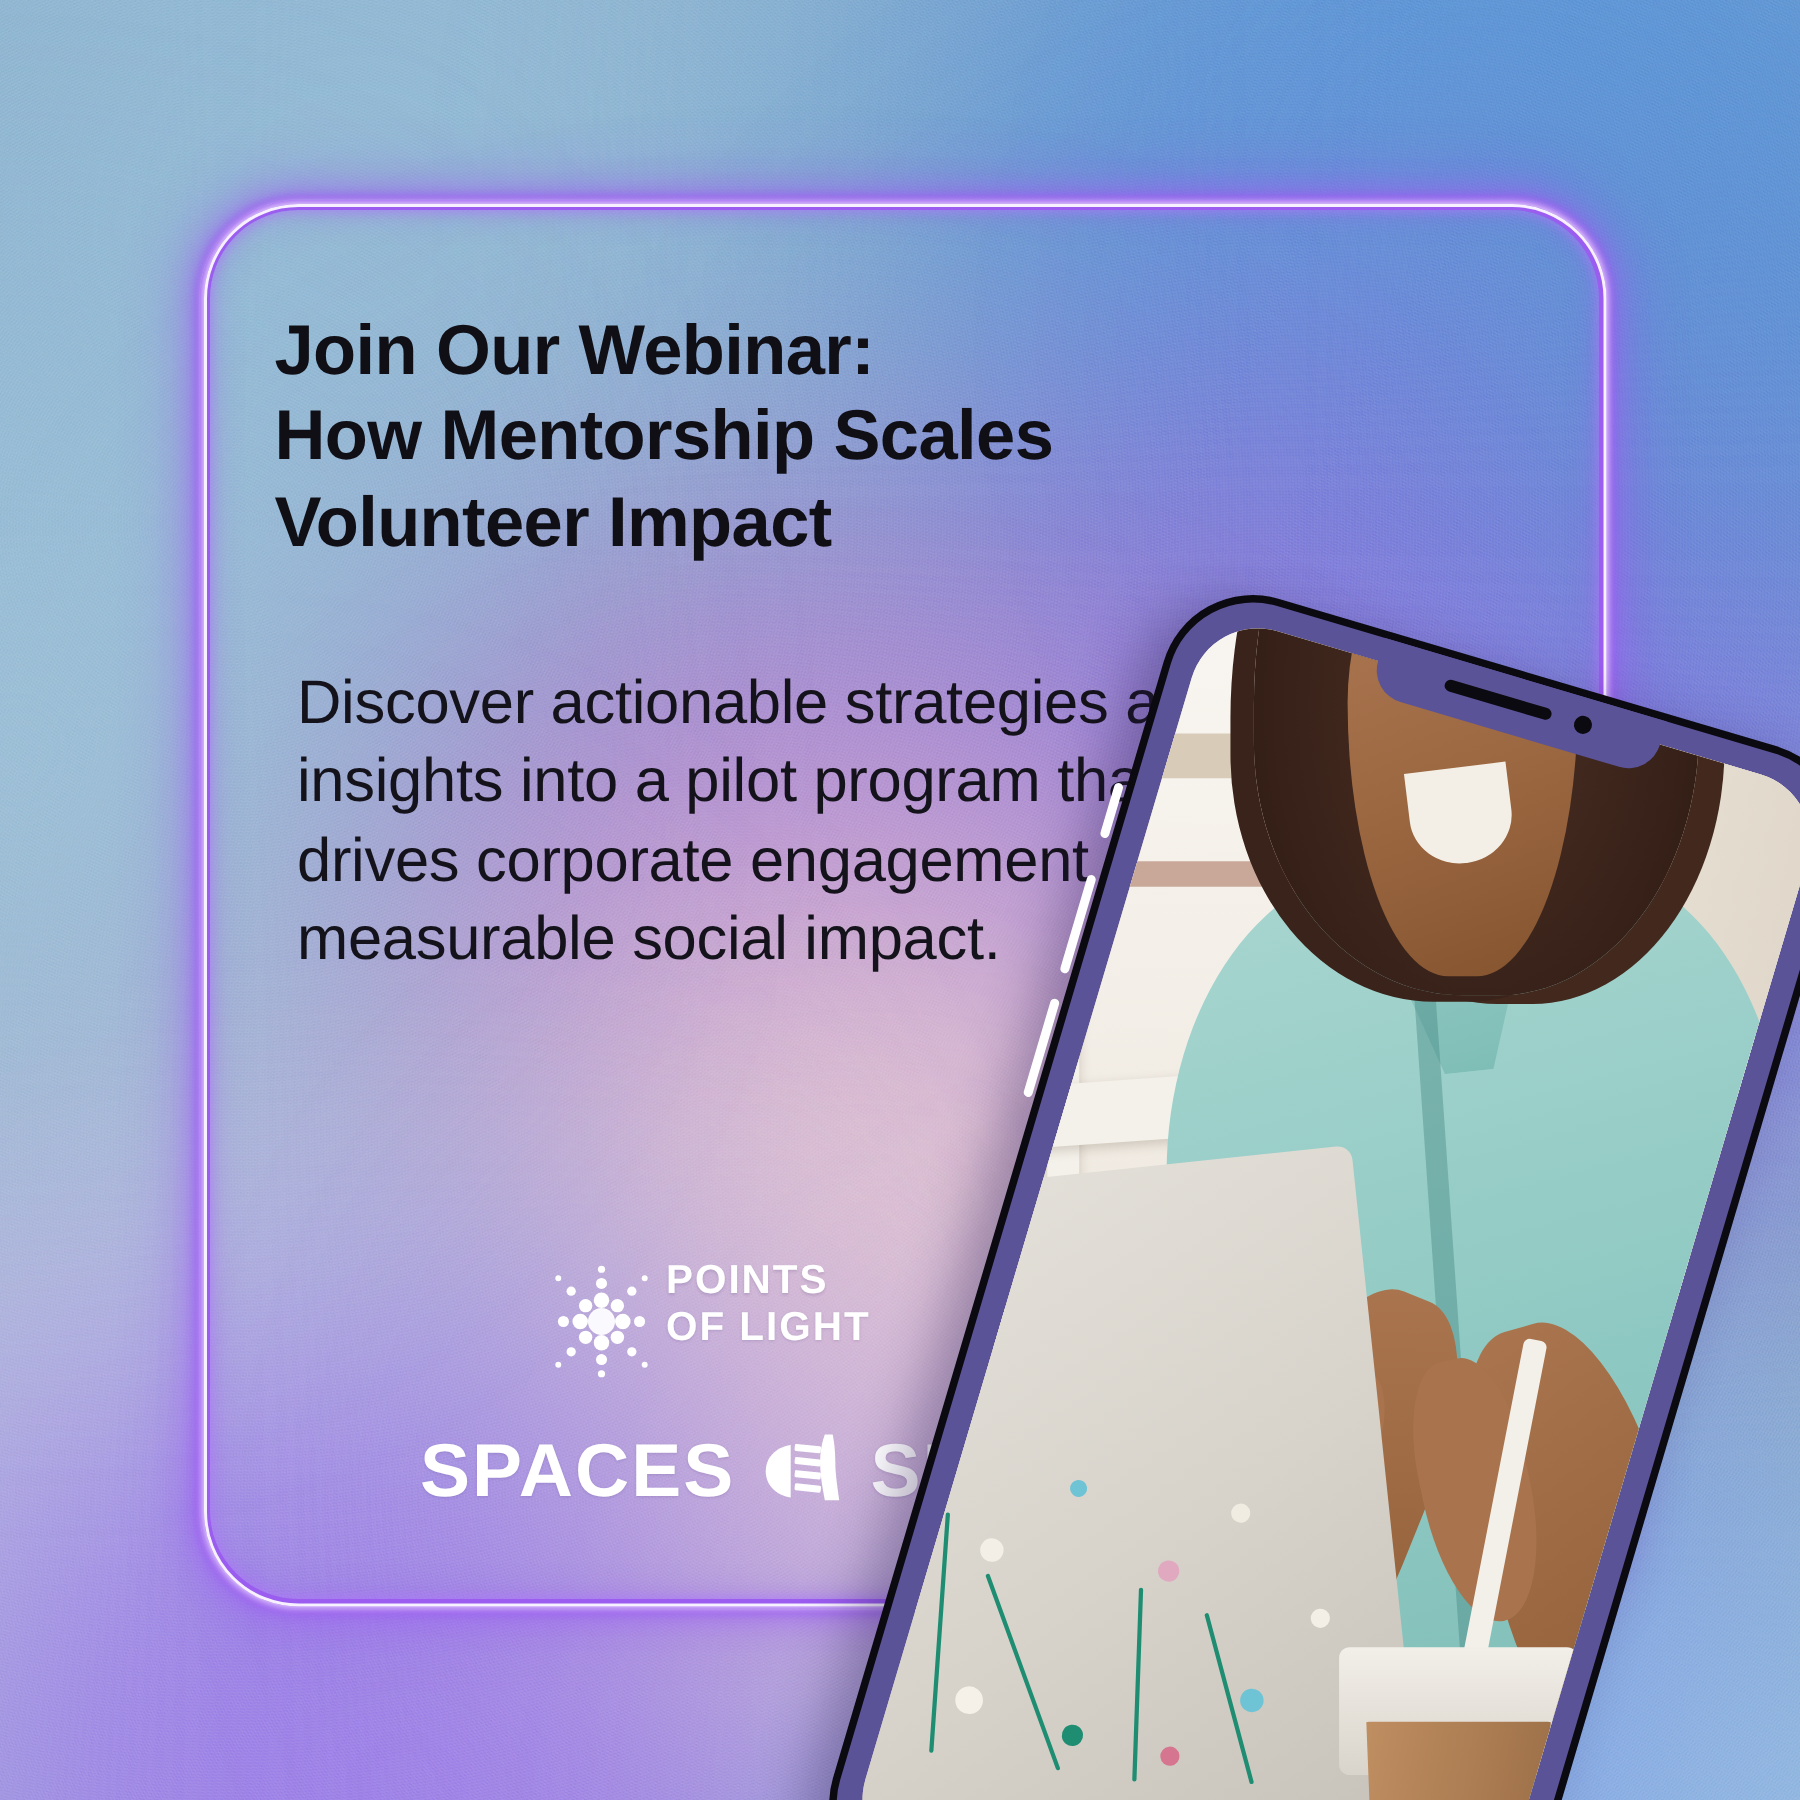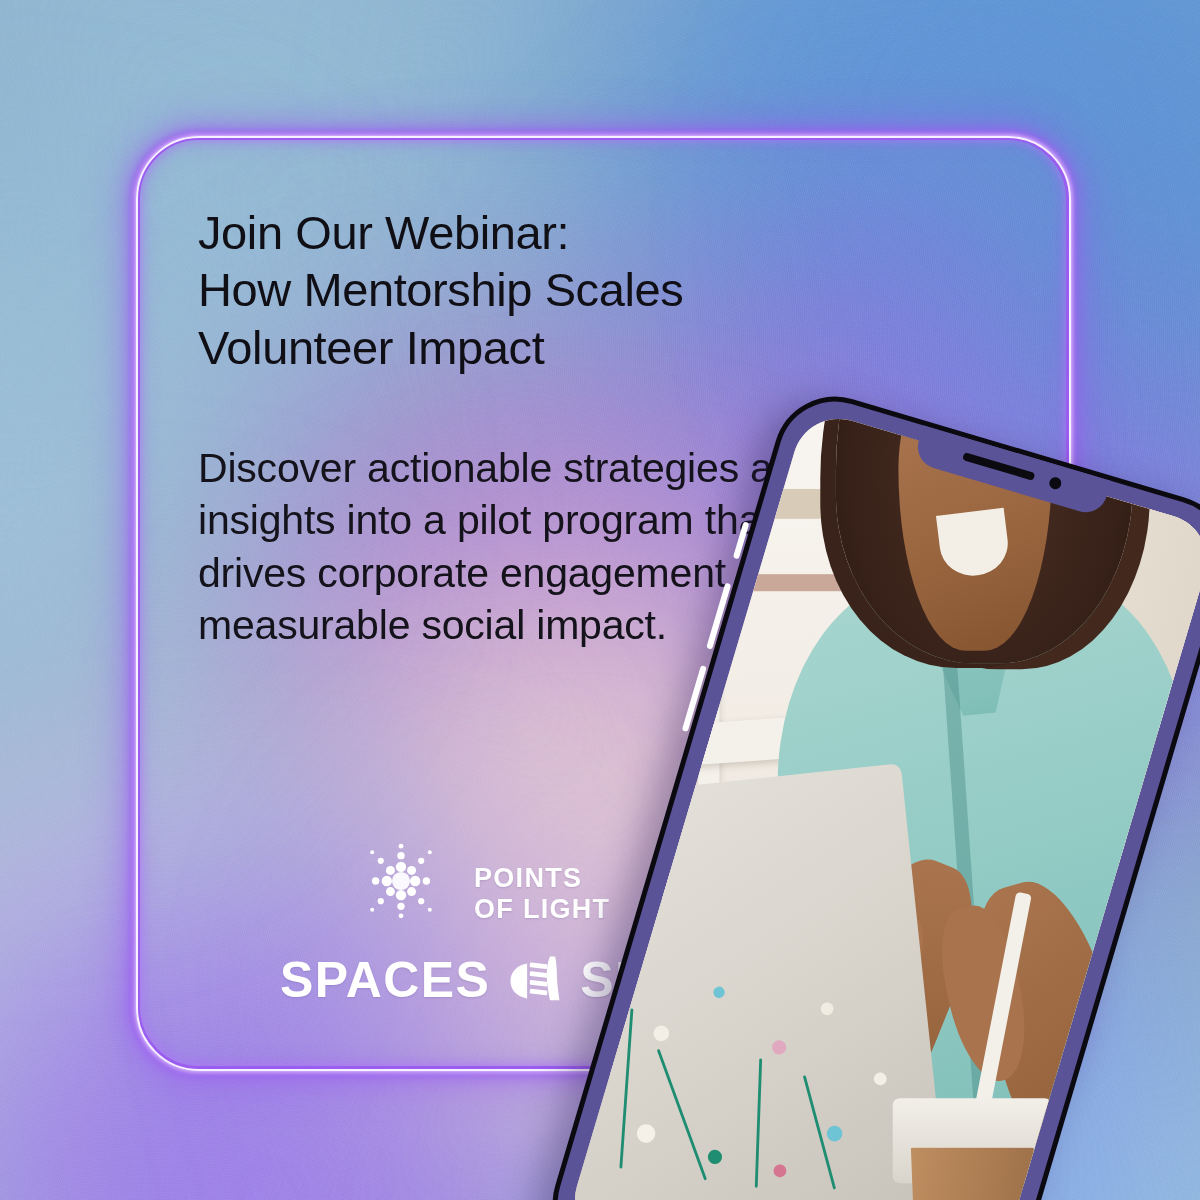--- a/index.html
+++ b/index.html
@@ -71,35 +71,35 @@
   }
   .neon-core{
     position:absolute; left:2.5px; top:2.5px; right:2.5px; bottom:2.5px;
     border-radius:63px;
     border:2px solid rgba(250,245,255,.97);
     box-shadow:0 0 5px 1px rgba(255,255,255,.75);
   }
 
   
   .headline{
-    position:absolute; left:198px; top:204px;
+    position:absolute; left:183px; top:204px;
     width:700px;
-    font-size:47px; font-weight:400; line-height:1.22;
+    font-size:47px; font-weight:700; line-height:1.22;
     letter-spacing:-0.4px; color:#100f16;
     white-space:pre-line;
   }
   .body-copy{
     position:absolute; left:198px; top:442px;
     width:625px;
     font-size:41px; font-weight:400; line-height:1.28;
     letter-spacing:-0.2px; color:#14121a;
   }
 
   
-  .pol{ position:absolute; left:358px; top:838px; display:flex; align-items:flex-end; gap:30px; }
+  .pol{ position:absolute; left:358px; top:838px; display:flex; align-items:flex-start; }
   .pol-mark{ width:86px; height:86px; }
   .pol-words{
     color:#ffffff; font-size:27px; font-weight:700;
     line-height:1.13; letter-spacing:1.3px; white-space:pre-line;
     text-shadow:0 1px 2px rgba(70,50,110,.18);
   }
 
   
   .ms{ position:absolute; left:280px; top:952px; display:flex; align-items:center; gap:17px; }
   .ms-word{

